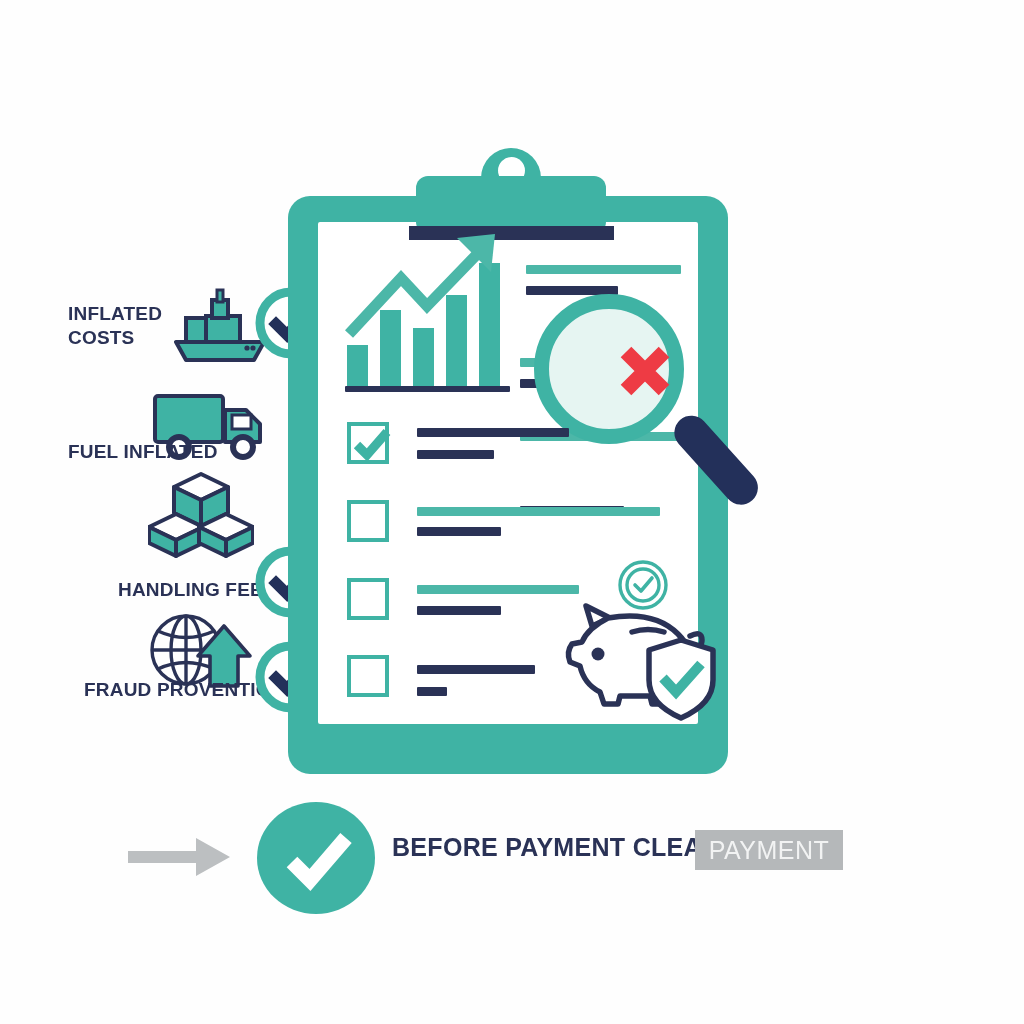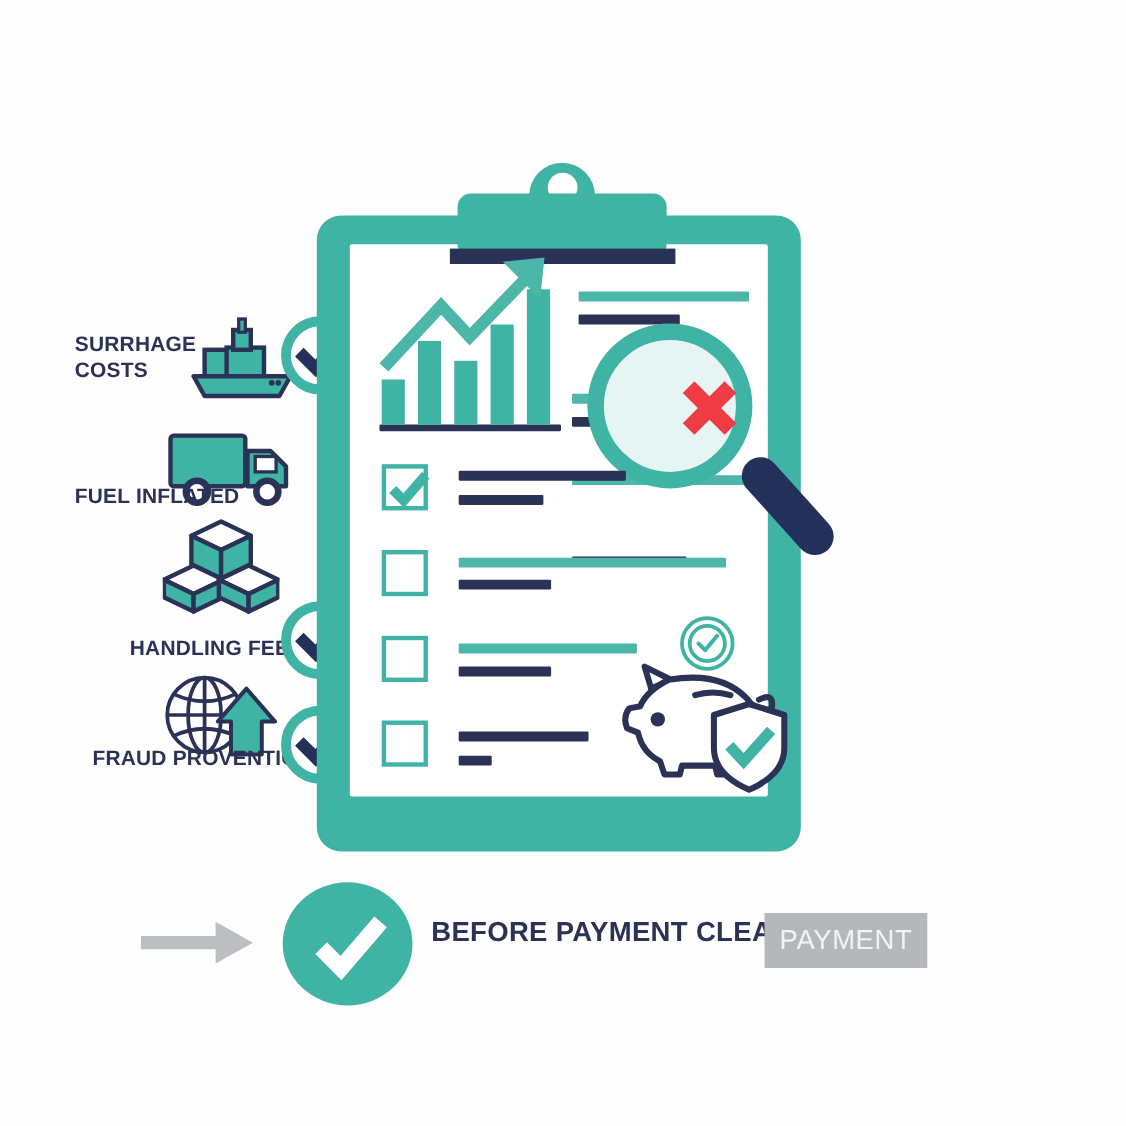--- a/index.html
+++ b/index.html
@@ -173,21 +173,21 @@
     font-size: 25px;
     font-weight: 700;
     letter-spacing: 0.3px;
     font-family: "Liberation Sans", sans-serif;
   }
   .payment-chip {
     position: absolute;
     left: 695px;
     top: 830px;
     width: 148px;
-    height: 50px;
+    height: 40px;
     background: #b5b8ba;
     display: flex;
     align-items: center;
     justify-content: center;
     text-align: right;
   }
   .payment-chip span {
     color: #f2f3f3;
     font-size: 25px;
     font-weight: 400;
@@ -202,21 +202,21 @@
 
   <svg class="abs" style="left:168px; top:286px;" width="104" height="80" viewBox="0 0 104 80">
     <rect x="18" y="32" width="22" height="24" fill="#3fb3a4" stroke="#2a3256" stroke-width="4"></rect>
     <rect x="38" y="30" width="34" height="26" fill="#3fb3a4" stroke="#2a3256" stroke-width="4"></rect>
     <rect x="44" y="14" width="16" height="18" fill="#3fb3a4" stroke="#2a3256" stroke-width="4"></rect>
     <rect x="49" y="4" width="6" height="12" fill="#3fb3a4" stroke="#2a3256" stroke-width="3"></rect>
     <path d="M8 56 H86 L96 56 L86 74 H18 Z" fill="#3fb3a4" stroke="#2a3256" stroke-width="4" stroke-linejoin="round"></path>
     <circle cx="79" cy="62" r="2.6" fill="#2a3256"></circle>
     <circle cx="85" cy="62" r="2.6" fill="#2a3256"></circle>
   </svg>
-  <div class="side-label" style="left:68px; top:302px; width:190px;">SURRHAGE
+  <div class="side-label" style="left:68px; top:302px; width:190px;">INFLATED
 COSTS</div>
 
   <svg class="abs" style="left:150px; top:388px;" width="118" height="78" viewBox="0 0 118 78">
     <rect x="5" y="8" width="68" height="46" rx="3" fill="#3fb3a4" stroke="#2a3256" stroke-width="4"></rect>
     <path d="M75 22 H96 L110 36 V54 H75 Z" fill="#3fb3a4" stroke="#2a3256" stroke-width="4" stroke-linejoin="round"></path>
     <rect x="82" y="27" width="19" height="14" fill="#ffffff" stroke="#2a3256" stroke-width="3"></rect>
     <circle cx="29" cy="59" r="10" fill="#ffffff" stroke="#2a3256" stroke-width="6"></circle>
     <circle cx="93" cy="59" r="10" fill="#ffffff" stroke="#2a3256" stroke-width="6"></circle>
   </svg>
   <div class="side-label" style="left:68px; top:440px; width:220px;">FUEL INFLATED</div>

